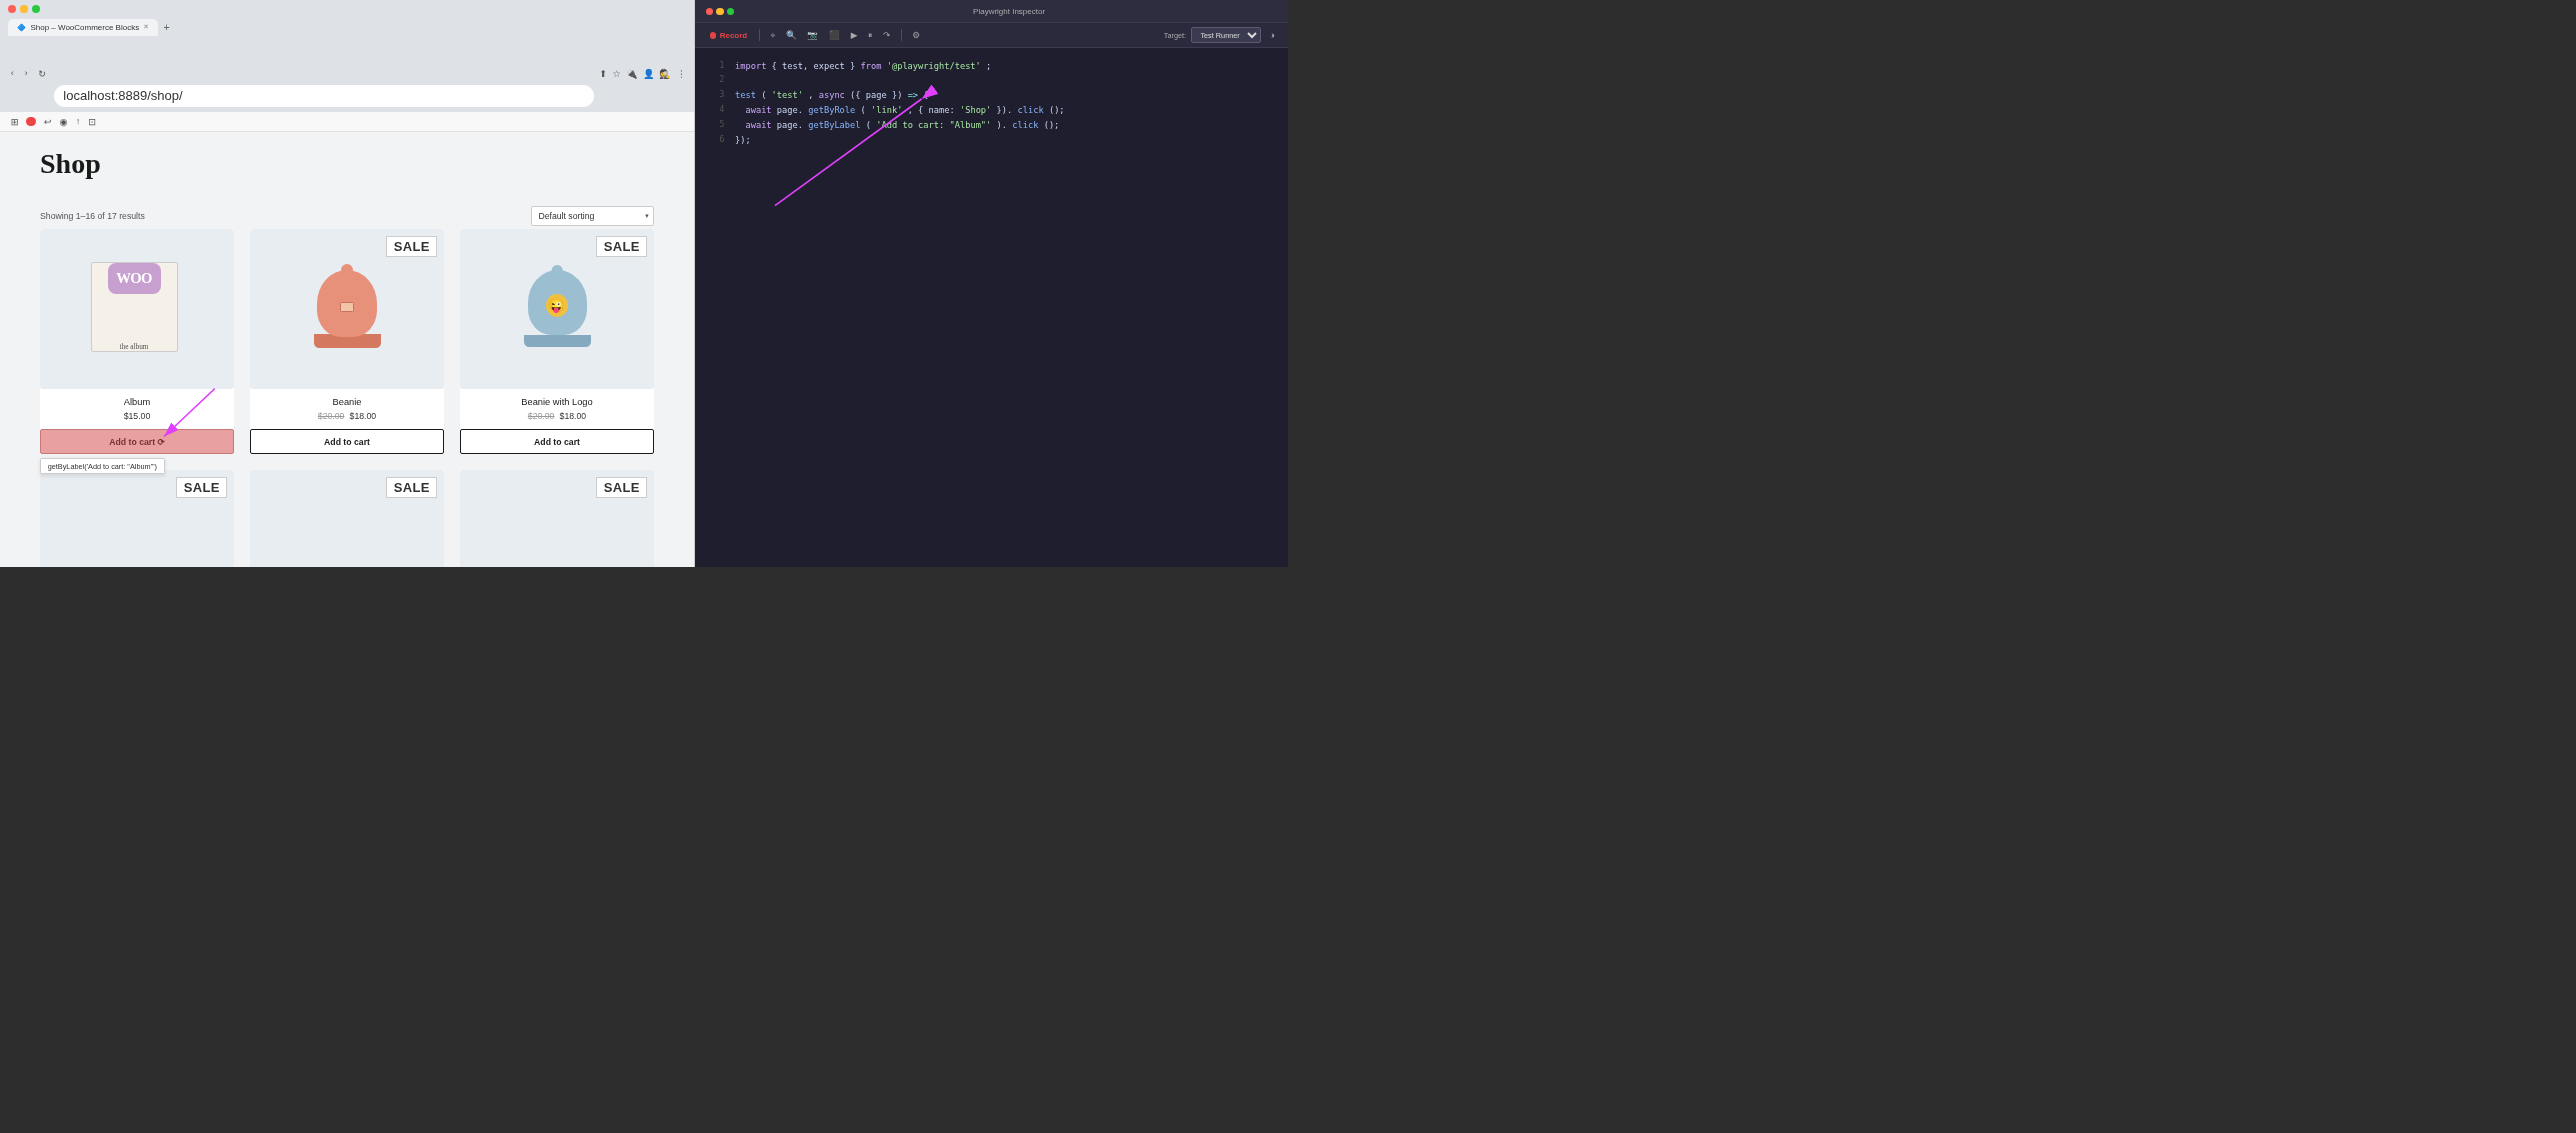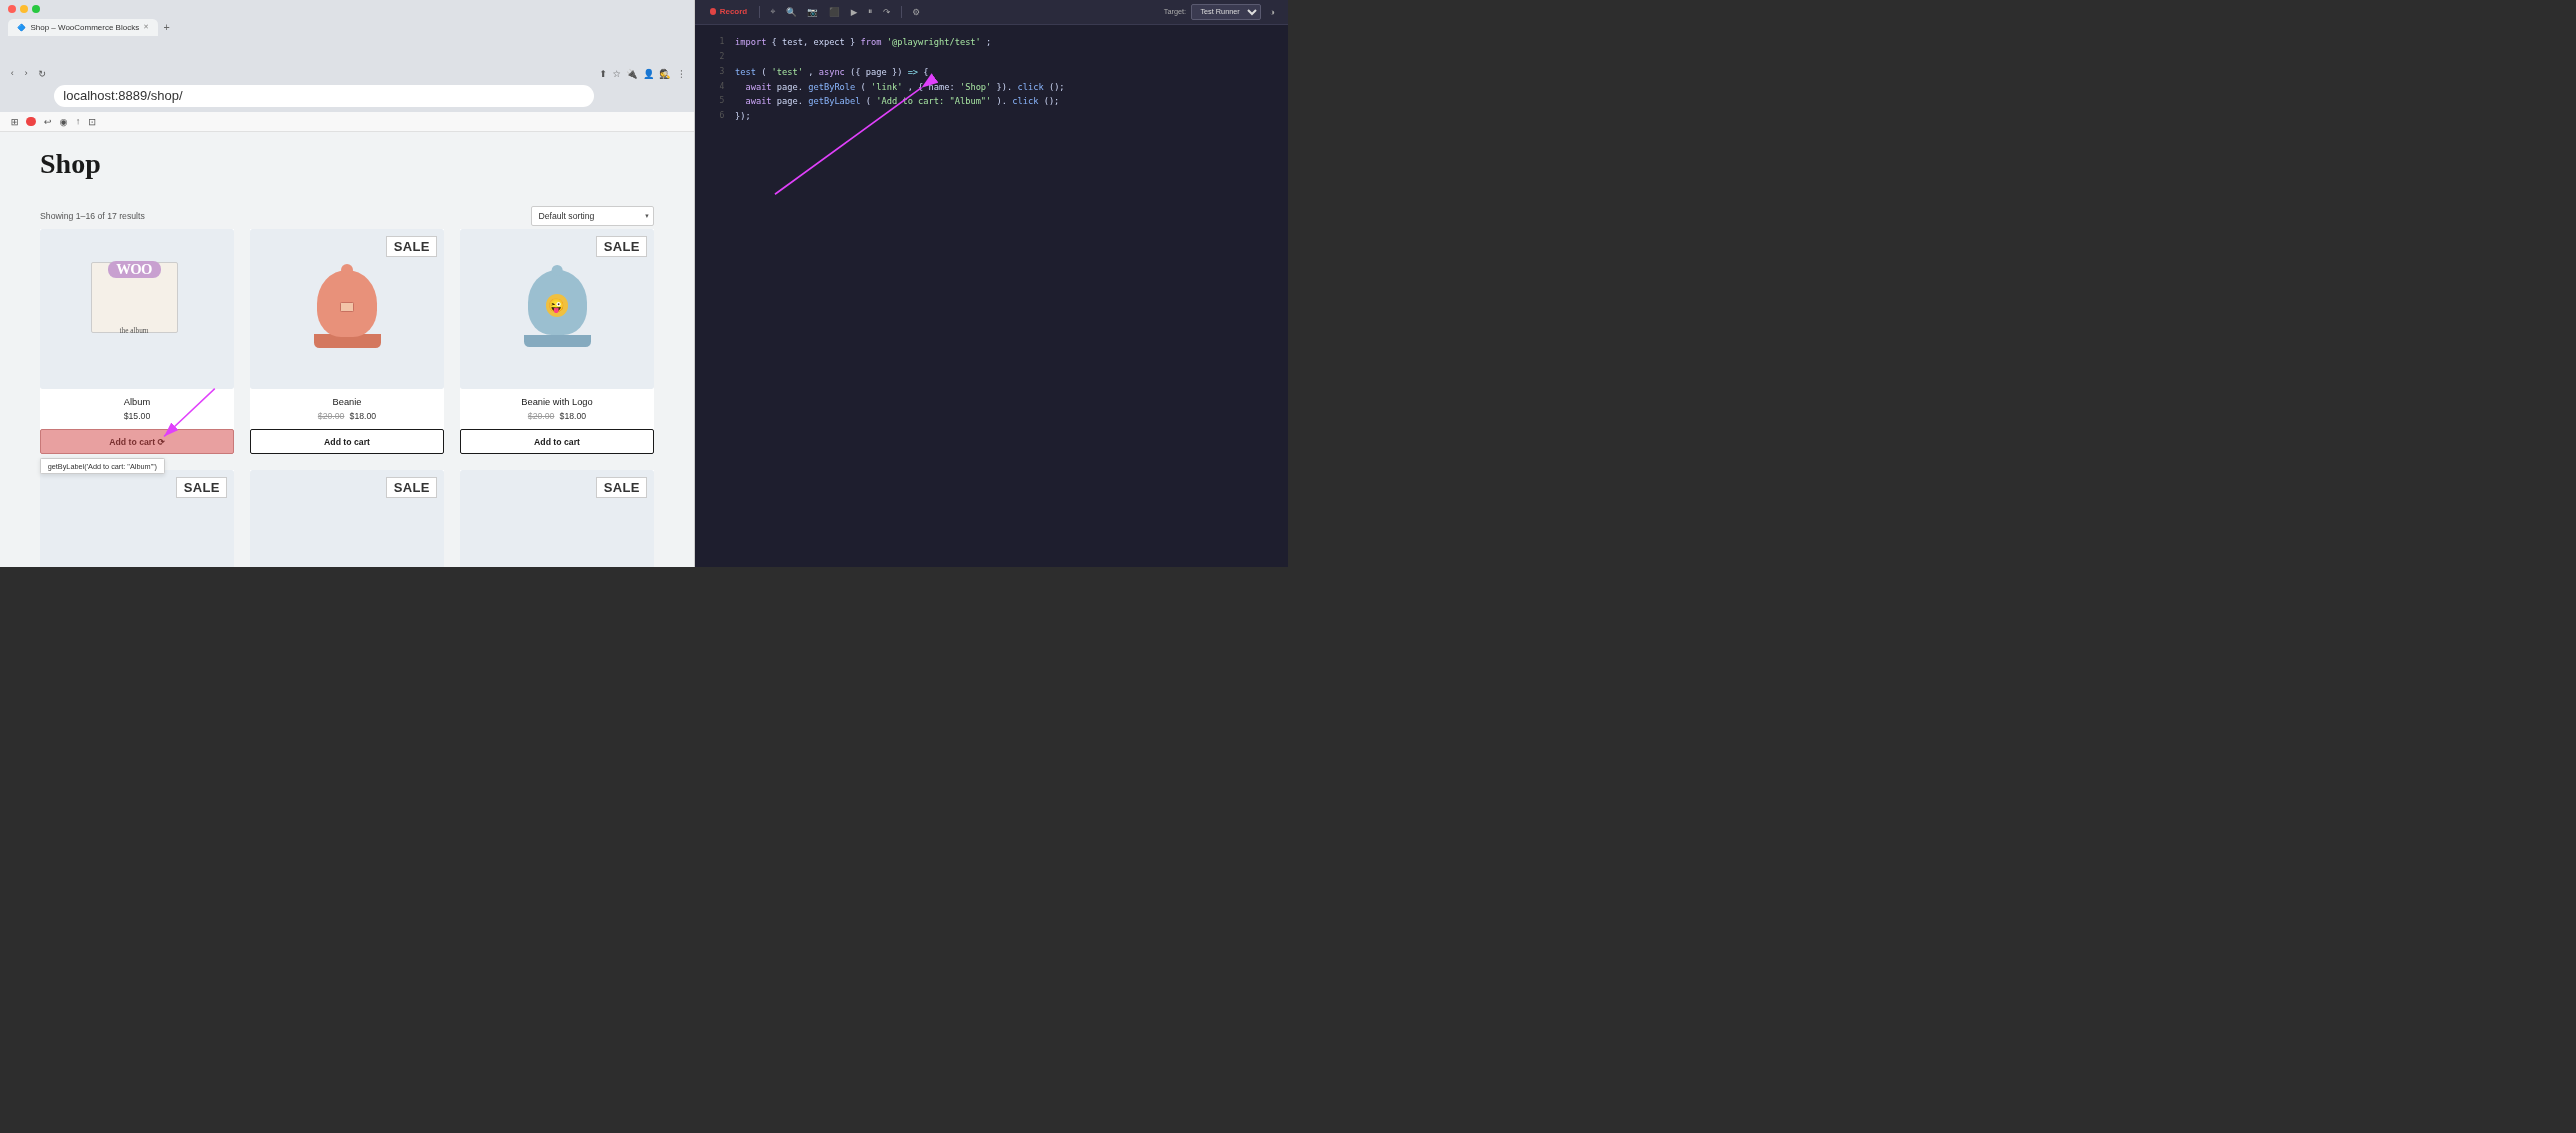--- a/index.html
+++ b/index.html
@@ -232,21 +232,21 @@
     }
 
     
     .album-img {
       width: 93px;
       height: 93px;
       position: relative;
     }
     .album-square {
       width: 87px;
-      height: 71px;
+      height: 90px;
       background: #f5f0e8;
       border: 0.7px solid #ccc;
       border-radius: 2px;
       display: flex;
       flex-direction: column;
       align-items: center;
       justify-content: center;
       position: relative;
     }
     .woo-bubble {
@@ -659,20 +659,28 @@
       </defs>
 
       <line x1="300" y1="430" x2="215" y2="510" stroke="#e040fb" stroke-width="2.5" marker-end="url(#arrowhead1)"></line>
     </svg>
 
   </div>
 </div>
 
 <div class="inspector-panel">
 
+  <div class="inspector-titlebar">
+    <div class="inspector-traffic">
+      <div class="inspector-tl itl-red"></div>
+      <div class="inspector-tl itl-yellow"></div>
+      <div class="inspector-tl itl-green"></div>
+    </div>
+    <div class="inspector-title">Playwright Inspector</div>
+  </div>
 
   <div class="inspector-toolbar">
     <button class="record-btn">
       <div class="record-dot"></div>
       <span class="record-label">Record</span>
     </button>
     <div class="inspector-sep"></div>
     <span class="inspector-tool-icon">⌖</span>
     <span class="inspector-tool-icon">🔍</span>
     <span class="inspector-tool-icon">📷</span>

